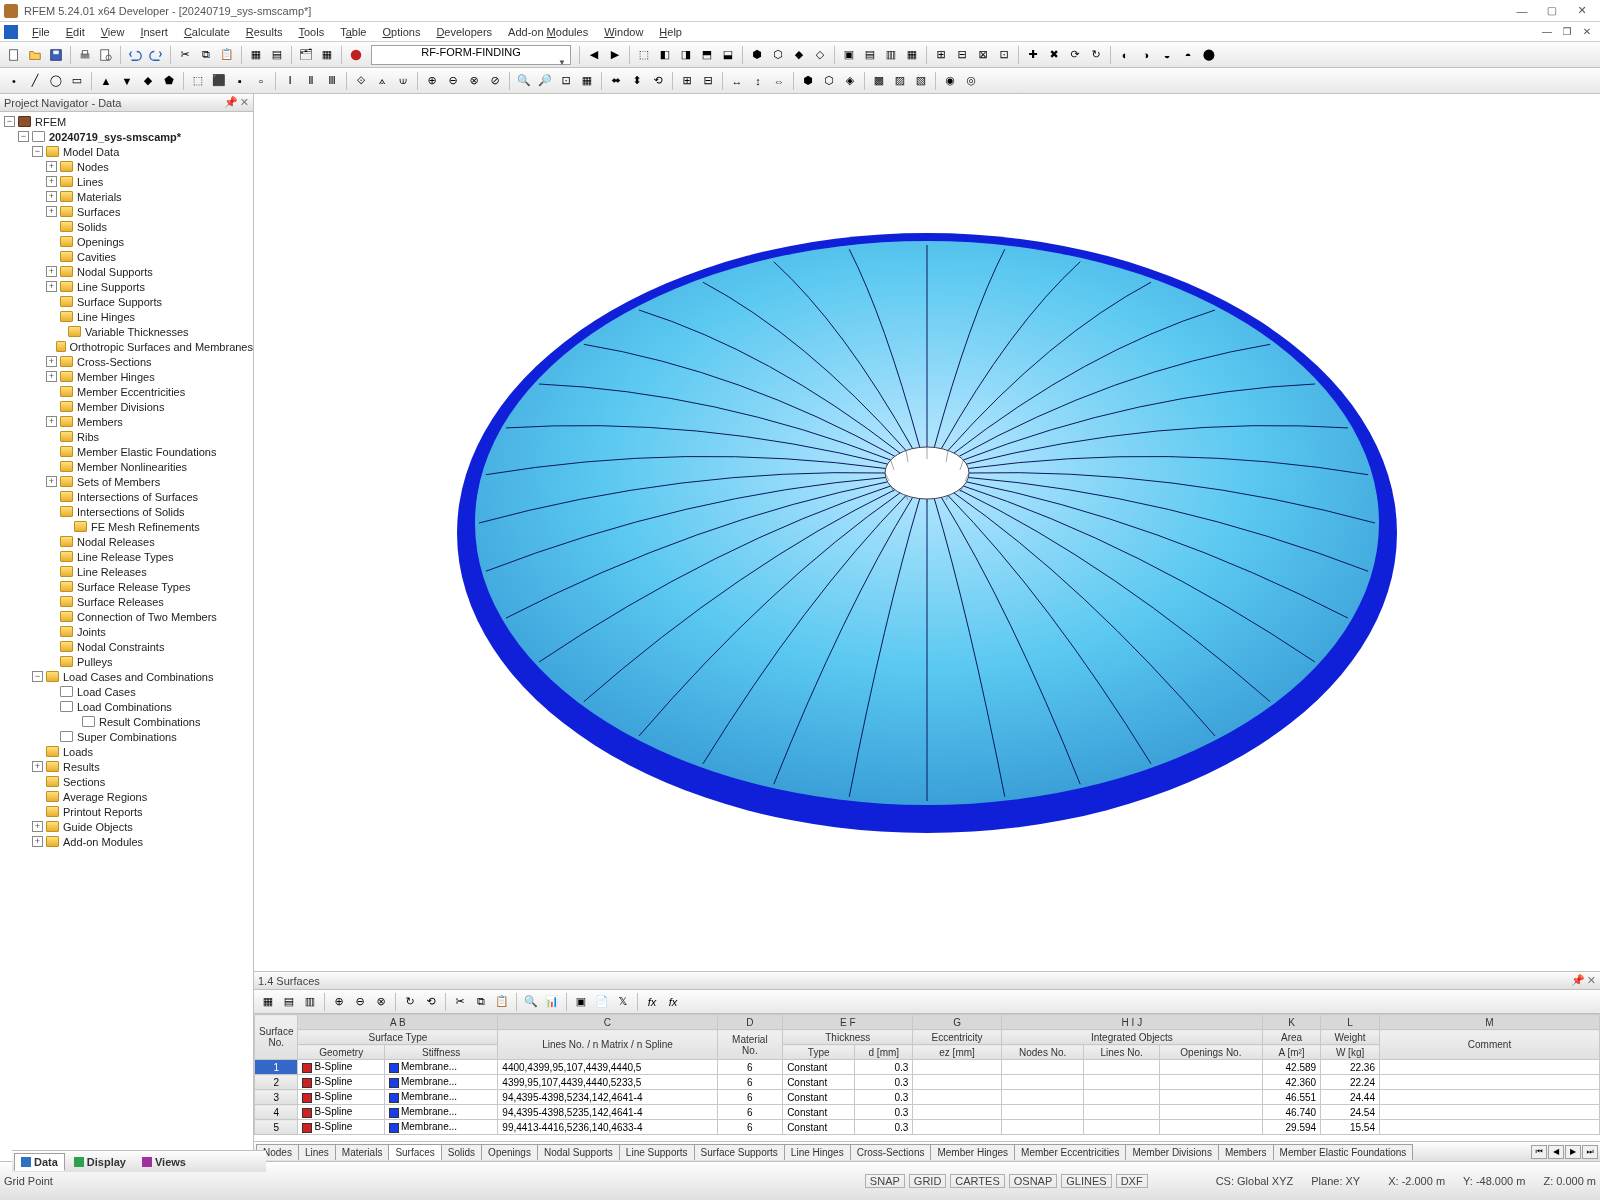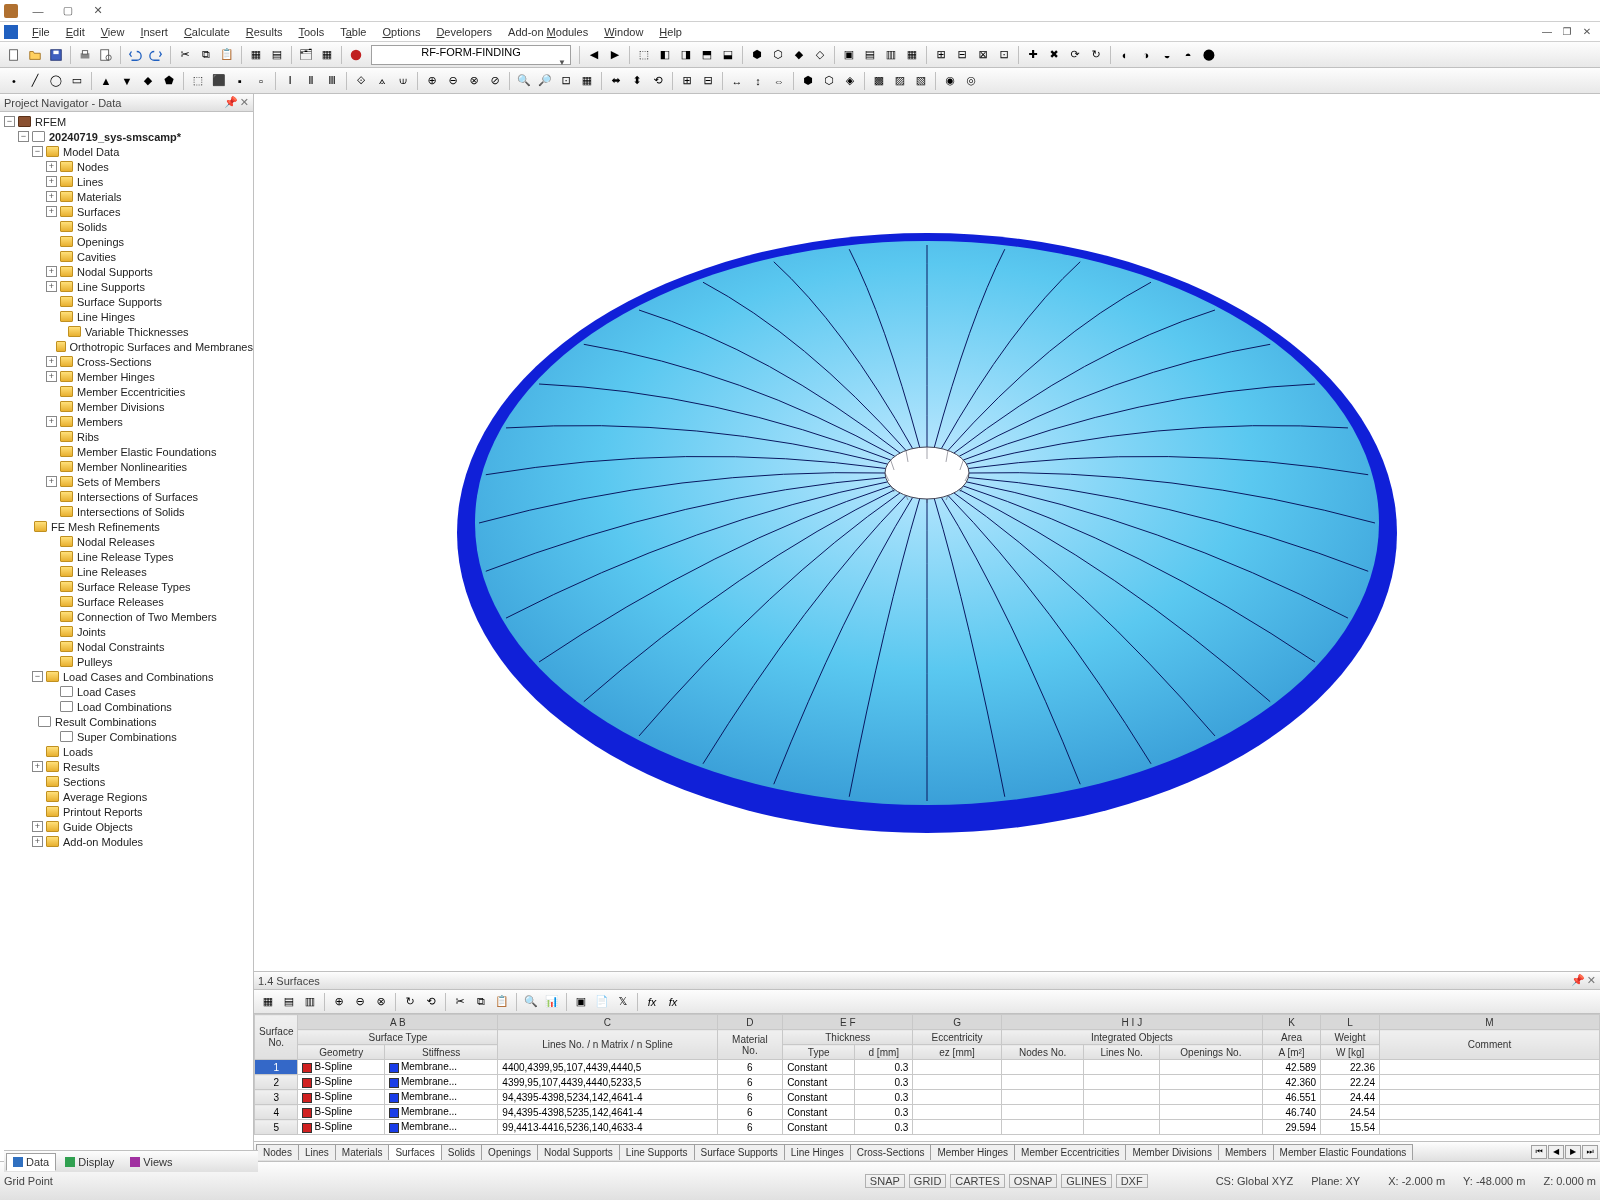--- a/index.html
+++ b/index.html
@@ -65,20 +65,21 @@
 .statusbar { height: 39px; background: linear-gradient(#fdfdfd,#e0e0e0); border-top: 1px solid #c0c0c0; display: flex; flex-direction: column; }
 .statusrow { flex: 1; display: flex; align-items: center; padding: 0 4px; gap: 4px; color: #444; font-size: 10px; }
 .statusrow .cell { border: 1px solid #b0b0b0; padding: 0 4px; height: 14px; display: flex; align-items: center; }
 .statusrow .spacer { flex: 1; }
 </style>
 </head>
 <body>
 
 <div class="titlebar">
   <div class="icon"></div>
+  <div class="title">RFEM 5.24.01 x64 Developer - [20240719_sys-smscamp*]</div>
   <div class="winbtns">
     <div>—</div>
     <div>▢</div>
     <div>✕</div>
   </div>
 </div>
 
 <div class="menubar">
   <div class="miniicon"></div>
   <span><u>F</u>ile</span>
@@ -396,21 +397,21 @@
         <div class="tnode" style="padding-left: 46px;">
           <div class="noexp"></div>
           <div class="ficon fi-folder"></div>
           <span>Intersections of Surfaces</span>
         </div>
         <div class="tnode" style="padding-left: 46px;">
           <div class="noexp"></div>
           <div class="ficon fi-folder"></div>
           <span>Intersections of Solids</span>
         </div>
-        <div class="tnode" style="padding-left: 20px;">
+        <div class="tnode" style="padding-left: 60px;">
           <div class="noexp"></div>
           <div class="ficon fi-folder"></div>
           <span>FE Mesh Refinements</span>
         </div>
         <div class="tnode" style="padding-left: 46px;">
           <div class="noexp"></div>
           <div class="ficon fi-folder"></div>
           <span>Nodal Releases</span>
         </div>
         <div class="tnode" style="padding-left: 46px;">
@@ -461,21 +462,21 @@
         <div class="tnode" style="padding-left: 46px;">
           <div class="noexp"></div>
           <div class="ficon fi-lc"></div>
           <span>Load Cases</span>
         </div>
         <div class="tnode" style="padding-left: 46px;">
           <div class="noexp"></div>
           <div class="ficon fi-lc"></div>
           <span>Load Combinations</span>
         </div>
-        <div class="tnode" style="padding-left: 24px; text-align: center;">
+        <div class="tnode" style="padding-left: 68px; text-align: center;">
           <div class="noexp"></div>
           <div class="ficon fi-lc"></div>
           <span>Result Combinations</span>
         </div>
         <div class="tnode" style="padding-left: 46px;">
           <div class="noexp"></div>
           <div class="ficon fi-lc"></div>
           <span>Super Combinations</span>
         </div>
         <div class="tnode" style="padding-left: 32px;">
@@ -769,21 +770,21 @@
             <div>⏮</div>
             <div>◀</div>
             <div>▶</div>
             <div>⏭</div>
           </div>
         </div>
     </div>
   </div>
 </div>
 
-<div class="navtabs" style="position:absolute; left:4px; bottom:28px; width:254px;">
+<div class="navtabs" style="position:absolute; left:12px; bottom:28px; width:254px;font-weight:bold;">
   <div class="navtab active">
       <span class="ni" style="background:#3070c0"></span>
       <span>Data</span>
     </div>
   <div class="navtab">
       <span class="ni" style="background:#30a050"></span>
       <span>Display</span>
     </div>
   <div class="navtab">
       <span class="ni" style="background:#a030a0"></span>

